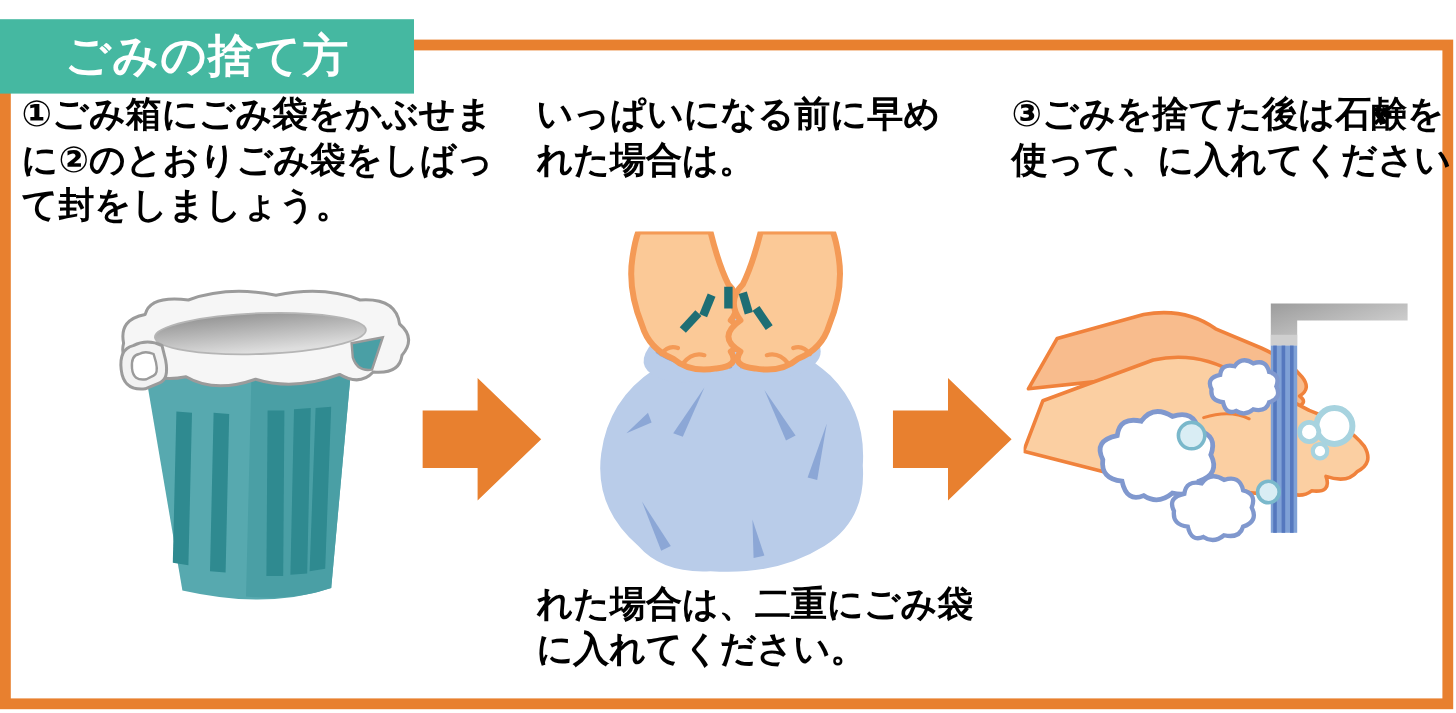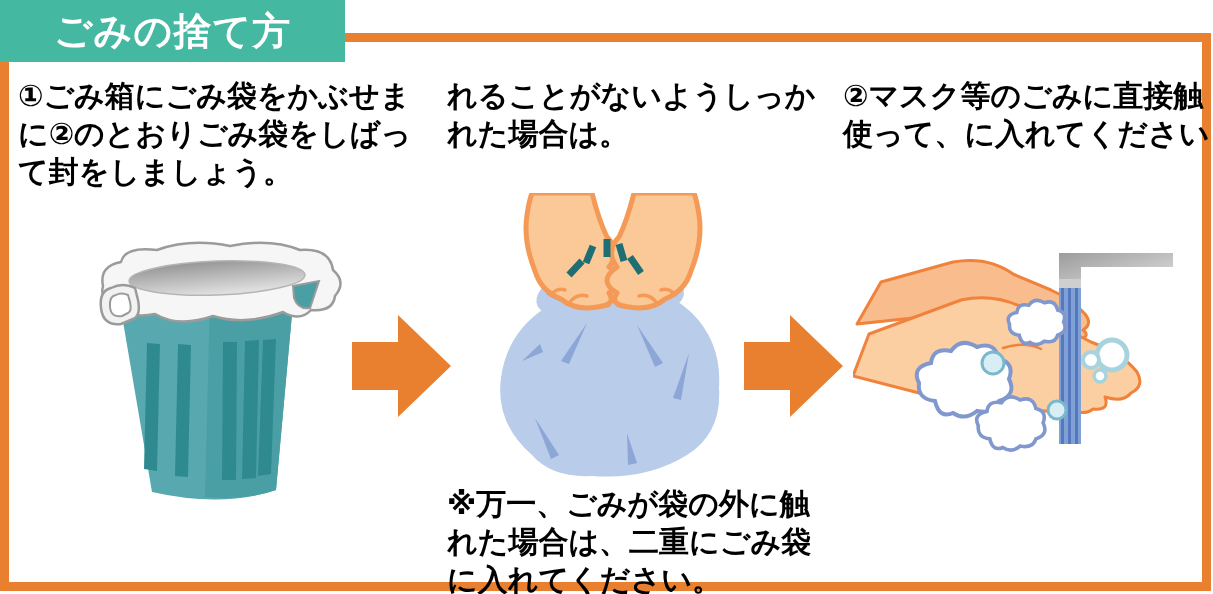--- a/index.html
+++ b/index.html
@@ -5,21 +5,21 @@
   html,body{margin:0;padding:0;background:#ffffff;}
   #poster{
     position:relative;width:1213px;height:594px;background:#ffffff;
     font-family:"Liberation Sans","DejaVu Sans",sans-serif;overflow:hidden;
   }
   #frame{
     position:absolute;left:0px;top:33px;width:1211px;height:558px;
     box-sizing:border-box;border:9px solid #E8802F;background:transparent;
   }
   #banner{
-    position:absolute;left:0;top:0;width:345px;height:62px;background:#45B8A1;
+    position:absolute;left:0;top:16px;width:345px;height:62px;background:#45B8A1;
     display:flex;align-items:center;justify-content:center;z-index:5;
   }
   #banner .title{
     color:#ffffff;font-size:38px;font-weight:bold;letter-spacing:1px;line-height:62px;
   }
   .textblock{position:absolute;color:#000;font-size:30px;font-weight:bold;line-height:38px;z-index:3;}
   .textblock .line{white-space:nowrap;}
   #text-step1{left:18px;top:77px;}
   #text-step2{left:447px;top:77px;}
   #text-step3{left:843px;top:77px;}
@@ -43,31 +43,30 @@
     <span class="title">ごみの捨て方</span>
   </div>
 
   <div class="textblock" id="text-step1">
     <div class="line">①ごみ箱にごみ袋をかぶせま</div>
     <div class="line">に②のとおりごみ袋をしばっ</div>
     <div class="line">て封をしましょう。</div>
   </div>
 
   <div class="textblock" id="text-step2">
-    <div class="line">れることがないようしっか</div>
+    <div class="line">いっぱいになる前に早め</div>
     <div class="line">れた場合は。</div>
   </div>
 
   <div class="textblock" id="text-step3">
-    <div class="line">②マスク等のごみに直接触</div>
+    <div class="line">③ごみを捨てた後は石鹸を</div>
     <div class="line">使って、に入れてください</div>
   </div>
 
   <div class="textblock" id="text-note">
-    <div class="line">※万一、ごみが袋の外に触</div>
     <div class="line">れた場合は、二重にごみ袋</div>
     <div class="line">に入れてください。</div>
   </div>
 
   <svg class="illu" id="illu-can" viewBox="0 0 260 310">
     <defs>
       <linearGradient id="openGrad" x1="0" y1="0" x2="0.3" y2="1">
         <stop offset="0" stop-color="#8D8D8D"></stop>
         <stop offset="1" stop-color="#DEDEDE"></stop>
       </linearGradient>

